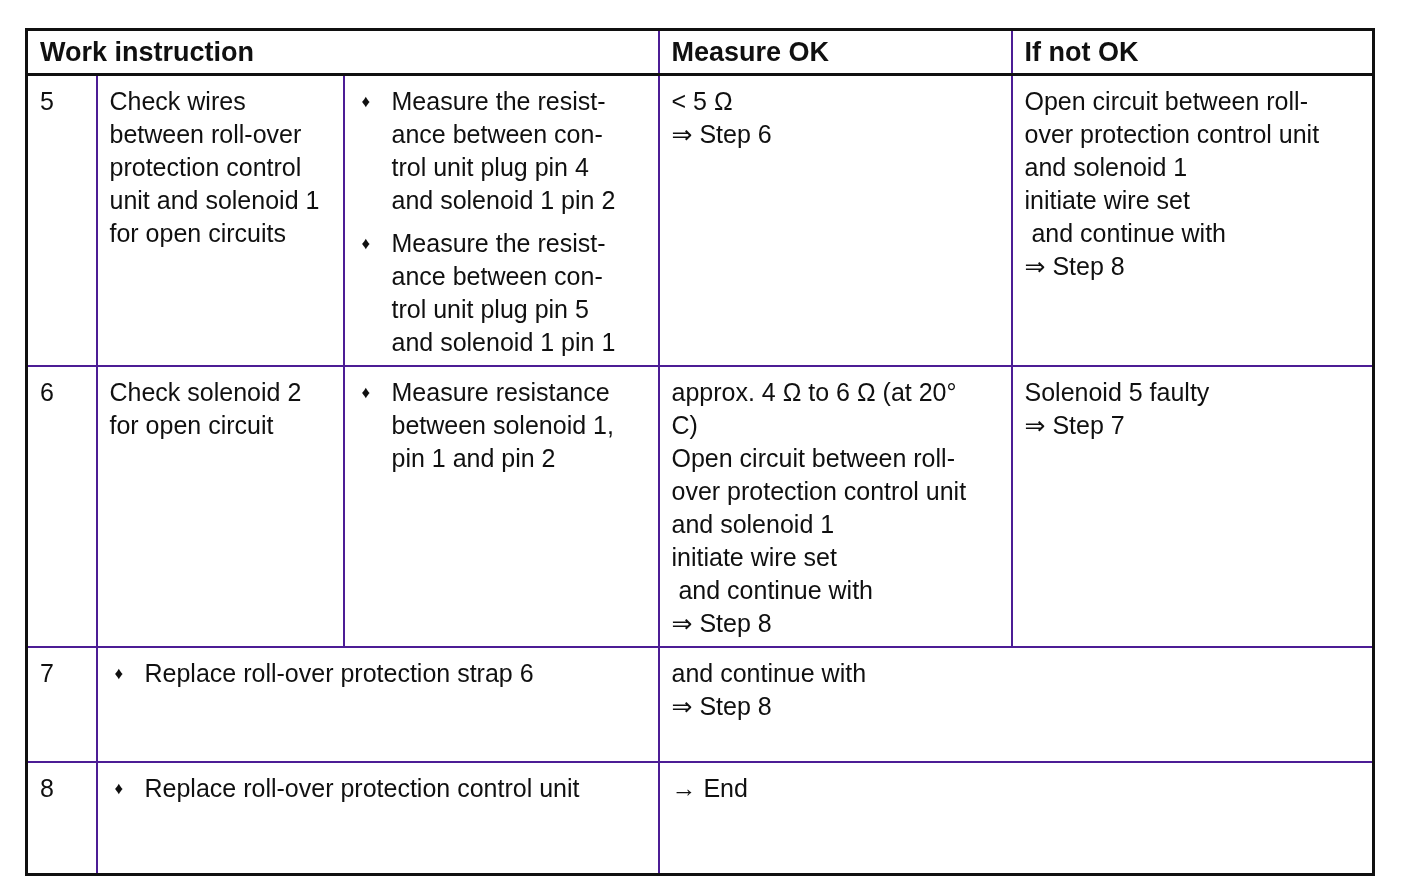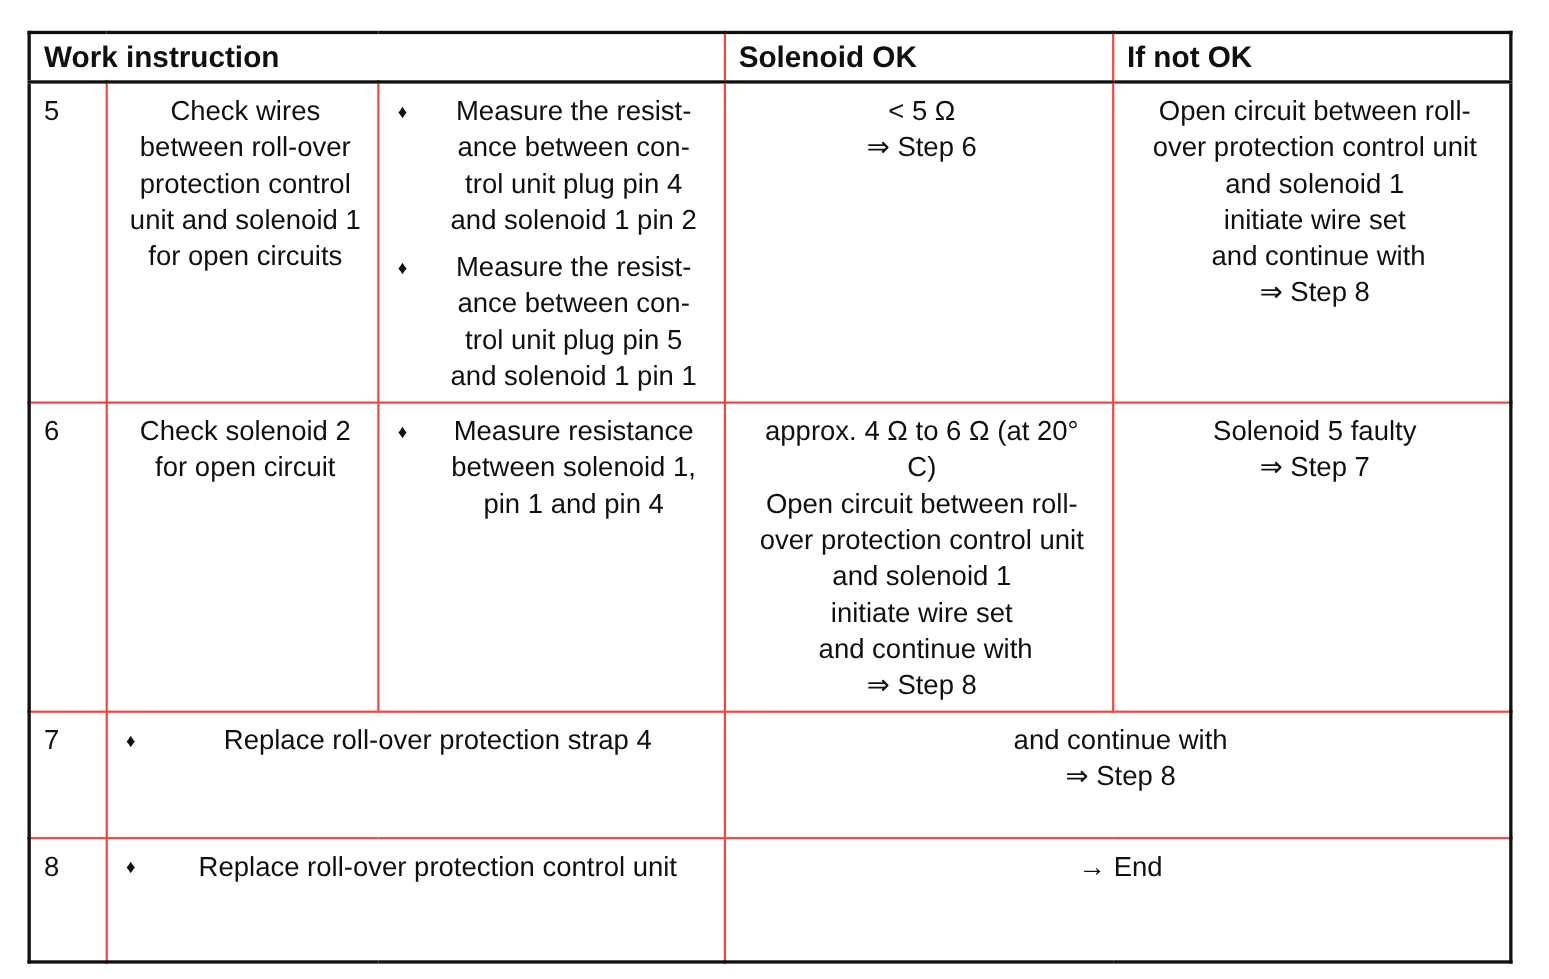--- a/index.html
+++ b/index.html
@@ -14,41 +14,41 @@
   table.doc-table {
     position: absolute;
     left: 25px; top: 28px;
     width: 1347px;
     border-collapse: collapse;
     table-layout: fixed;
     background: #ffffff;
     border: 3px solid #101010;
   }
   .doc-table th, .doc-table td {
-    border: 2px solid #ef4444;
+    border: 2px solid #4c1d95;
     vertical-align: top;
     padding: 9px 6px 6px 12px;
     font-size: 25px;
     line-height: 33px;
     overflow: hidden;
   }
   .doc-table thead th {
     font-size: 27px;
     font-weight: bold;
     vertical-align: middle;
     padding-top: 2px; padding-bottom: 2px;
     border-bottom: 3px solid #101010;
     text-align: left;
   }
   tr.r-head { height: 45px; }
   tr.r-5 { height: 290px; }
   tr.r-6 { height: 280px; }
   tr.r-7 { height: 115px; }
   tr.r-8 { height: 112px; }
-  .pre { white-space: pre; text-align: center; }
+  .pre { white-space: pre; }
   .step-cell { font-size: 26px; }
   .bullet-item { display: flex; align-items: flex-start; padding-left: 5px; }
   .bullet-item + .bullet-item { margin-top: 10px; }
   .bullet {
     flex: 0 0 30px; width: 30px;
     font-size: 17px; line-height: 33px;
   }
   .bullet-text { flex: 1 1 auto; }
 </style>
 </head>
@@ -58,21 +58,21 @@
   <colgroup>
     <col style="width:70px">
     <col style="width:247px">
     <col style="width:315px">
     <col style="width:353px">
     <col style="width:362px">
   </colgroup>
   <thead>
     <tr class="r-head">
       <th colspan="3">Work instruction</th>
-      <th>Solenoid OK</th>
+      <th>Measure OK</th>
       <th>If not OK</th>
     </tr>
   </thead>
   <tbody>
     <tr class="r-5">
       <td class="step-cell">5</td>
       <td class="pre">Check wires
 between roll-over
 protection control
 unit and solenoid 1
@@ -104,40 +104,40 @@
     </tr>
     <tr class="r-6">
       <td class="step-cell">6</td>
       <td class="pre">Check solenoid 2
 for open circuit</td>
       <td>
         <div class="bullet-item">
           <span class="bullet">♦</span>
           <span class="bullet-text pre">Measure resistance
 between solenoid 1,
-pin 1 and pin 4</span>
+pin 1 and pin 2</span>
         </div>
       </td>
       <td class="pre">approx. 4 Ω to 6 Ω (at 20°
 C)
 Open circuit between roll-
 over protection control unit
 and solenoid 1
 initiate wire set
  and continue with
 ⇒ Step 8</td>
       <td class="pre">Solenoid 5 faulty
 ⇒ Step 7</td>
     </tr>
     <tr class="r-7">
       <td class="step-cell">7</td>
       <td colspan="2">
         <div class="bullet-item">
           <span class="bullet">♦</span>
-          <span class="bullet-text pre">Replace roll-over protection strap 4</span>
+          <span class="bullet-text pre">Replace roll-over protection strap 6</span>
         </div>
       </td>
       <td colspan="2" class="pre">and continue with
 ⇒ Step 8</td>
     </tr>
     <tr class="r-8">
       <td class="step-cell">8</td>
       <td colspan="2">
         <div class="bullet-item">
           <span class="bullet">♦</span>

